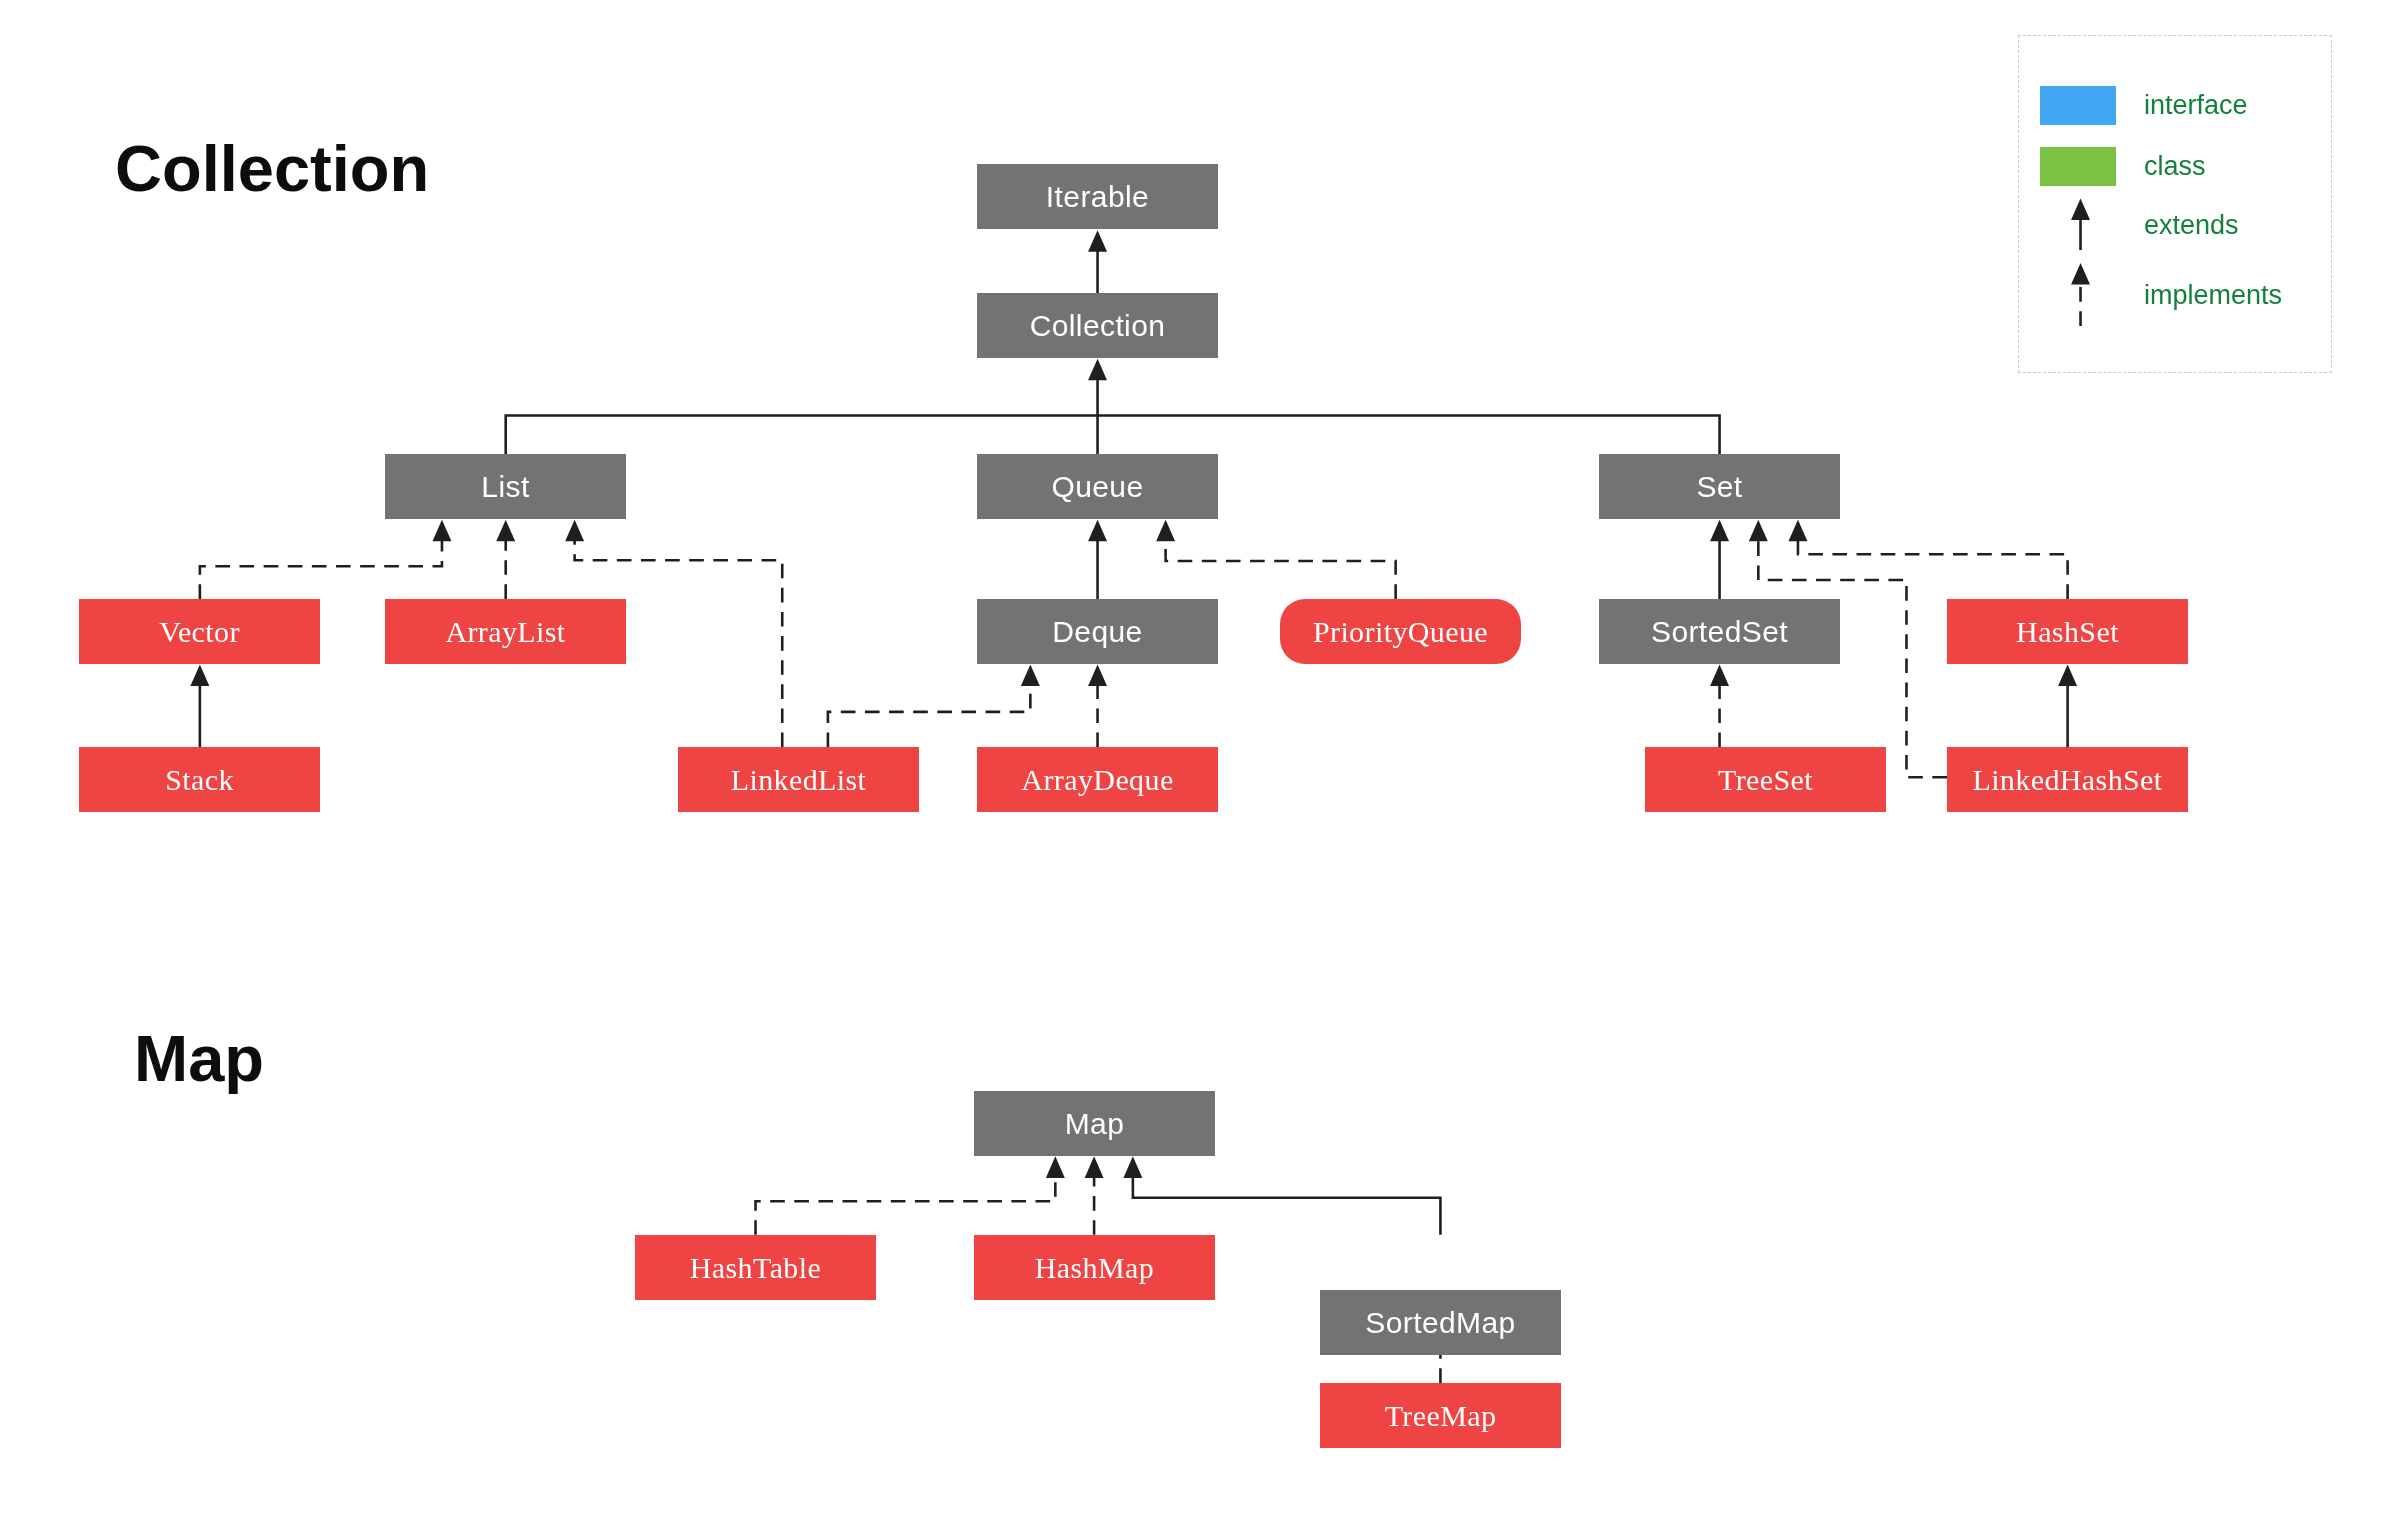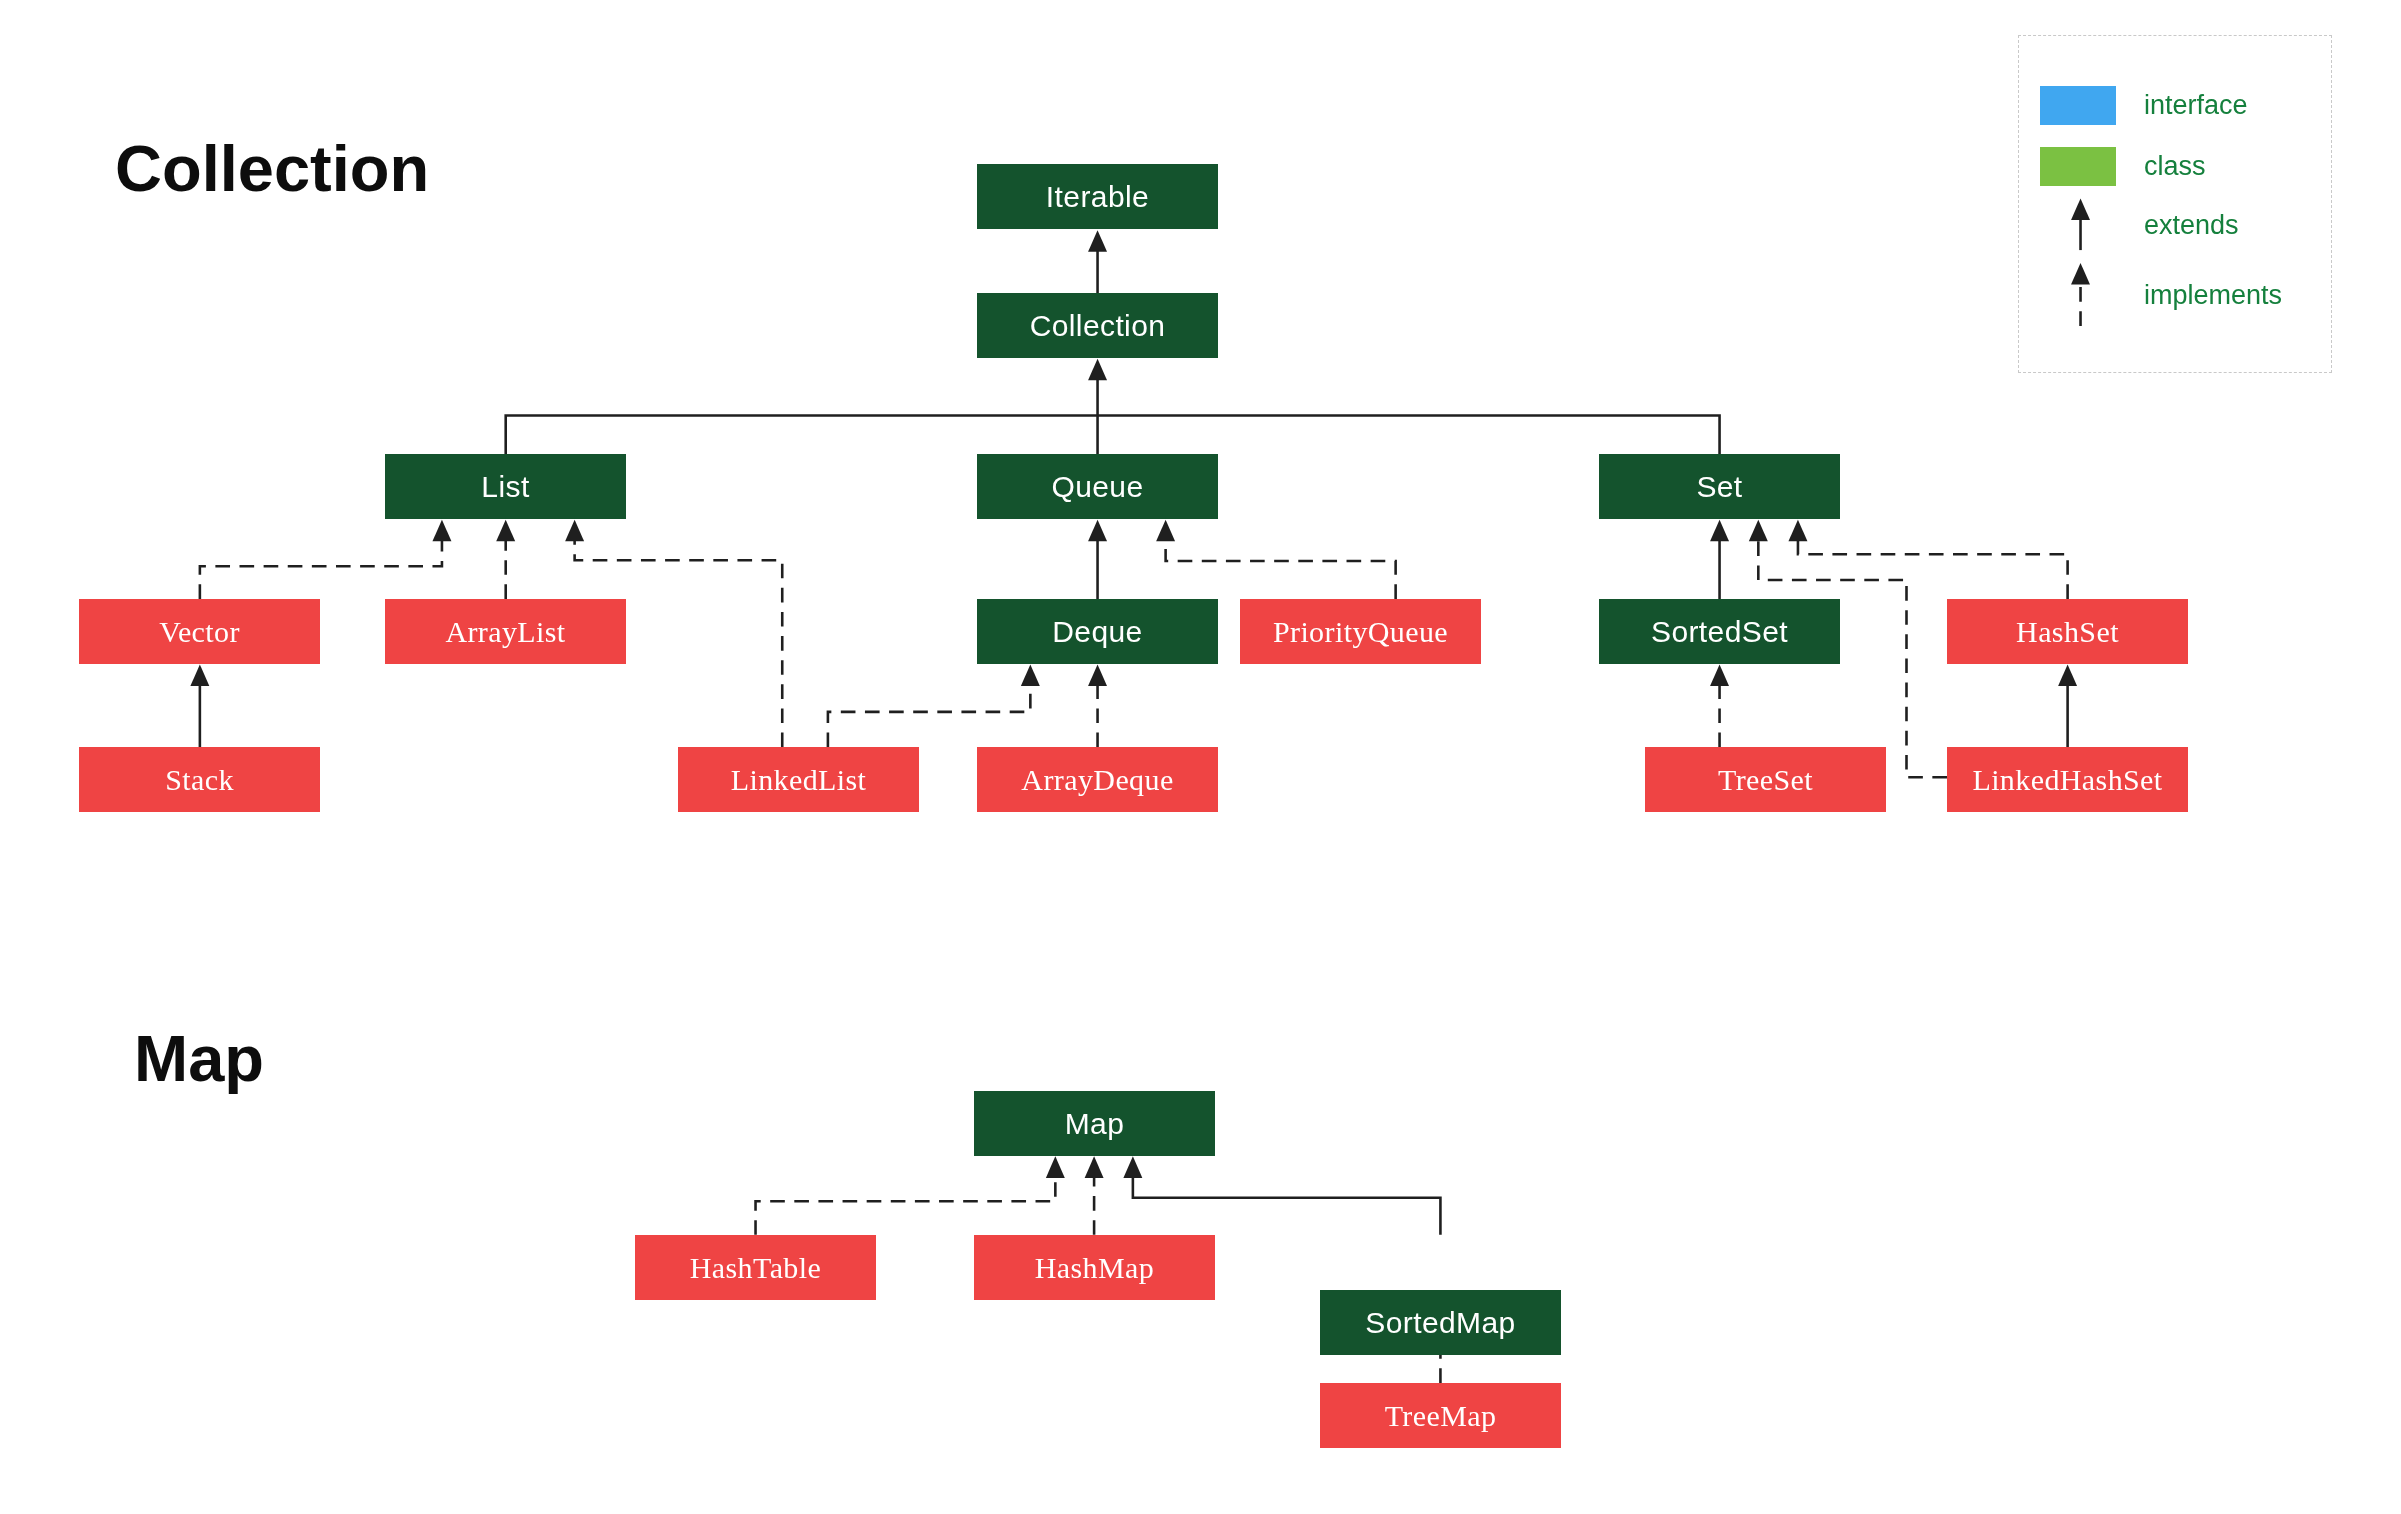--- a/index.html
+++ b/index.html
@@ -3,21 +3,21 @@
 <meta charset="utf-8">
 <style>
   html,body{margin:0;padding:0;background:#fff;}
   body{width:2401px;height:1515px;position:relative;overflow:hidden;
        font-family:"Liberation Sans","DejaVu Sans",sans-serif;}
   #diagram{position:absolute;left:0;top:0;width:2401px;height:1515px;}
   #edges{position:absolute;left:0;top:0;z-index:0;}
   .node{position:absolute;width:241px;height:65px;z-index:2;
         display:flex;align-items:center;justify-content:center;
         color:#ffffff;font-size:30px;font-weight:400;letter-spacing:0.4px;}
-  .node.interface{background:#14532d;}
+  .node.interface{background:#737373;}
   .node.class{background:#ef4444;font-family:Liberation Serif, serif;}
   .section-title{position:absolute;z-index:2;font-size:65px;font-weight:700;color:#0d0d0d;}
   #legend{position:absolute;left:2018px;top:35px;width:314px;height:338px;z-index:2;
           border:1.7px dashed #c9c9c9;box-sizing:border-box;}
   .swatch{position:absolute;left:20.7px;width:76px;height:39px;}
   .swatch.interface{background:#40a7f0;}
   .swatch.class{background:#7bc142;}
   .legend-label{position:absolute;left:125px;height:39px;display:flex;align-items:center;
                 font-size:27px;color:#15803d;}
 </style>
@@ -137,21 +137,21 @@
   </div>
 
   <div class="node interface" style="left:977px;top:164px;">Iterable</div>
   <div class="node interface" style="left:977px;top:293px;">Collection</div>
   <div class="node interface" style="left:385px;top:454px;">List</div>
   <div class="node interface" style="left:977px;top:454px;">Queue</div>
   <div class="node interface" style="left:1599px;top:454px;">Set</div>
   <div class="node class" style="left:79px;top:599px;">Vector</div>
   <div class="node class" style="left:385px;top:599px;">ArrayList</div>
   <div class="node interface" style="left:977px;top:599px;">Deque</div>
-  <div class="node class" style="left:1240px;top:599px;">PriorityQueue</div>
+  <div class="node class" style="left:1280px;top:599px;border-radius:25px;">PriorityQueue</div>
   <div class="node interface" style="left:1599px;top:599px;">SortedSet</div>
   <div class="node class" style="left:1947px;top:599px;">HashSet</div>
   <div class="node class" style="left:79px;top:747px;">Stack</div>
   <div class="node class" style="left:678px;top:747px;">LinkedList</div>
   <div class="node class" style="left:977px;top:747px;">ArrayDeque</div>
   <div class="node class" style="left:1599px;top:747px;margin-left:46px;">TreeSet</div>
   <div class="node class" style="left:1947px;top:747px;">LinkedHashSet</div>
 
   <div class="node interface" style="left:974px;top:1091px;">Map</div>
   <div class="node class" style="left:635px;top:1235px;">HashTable</div>

